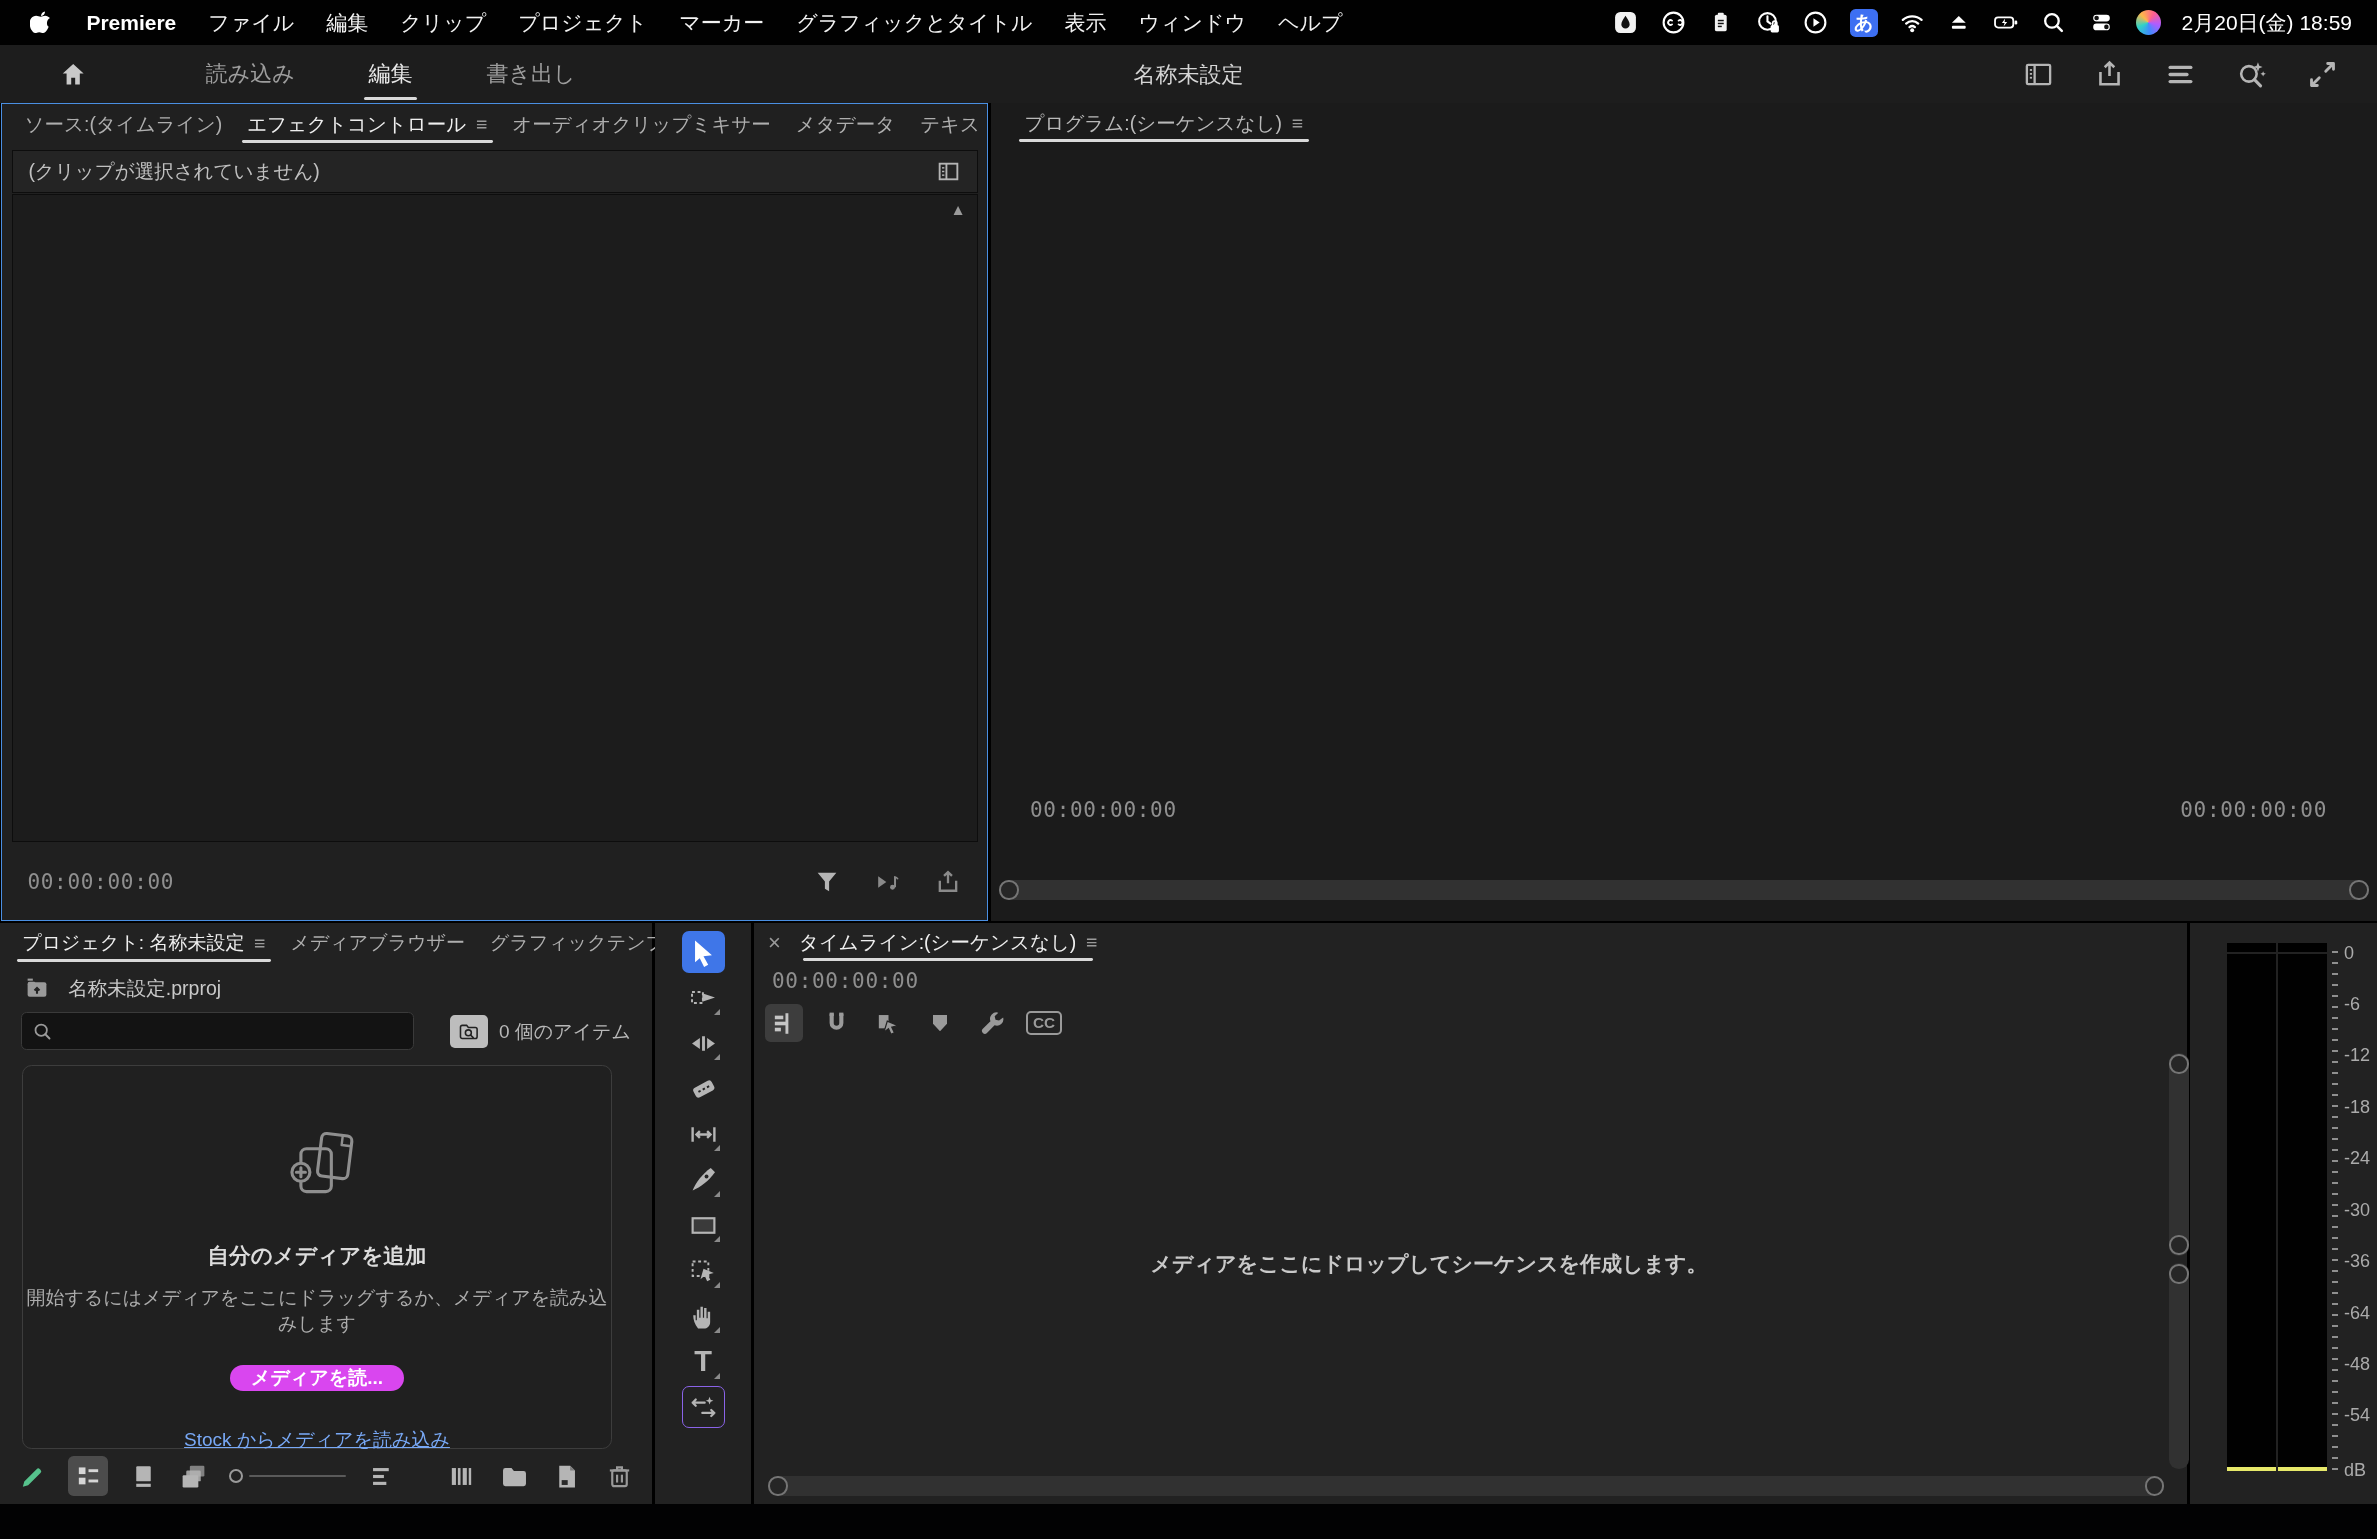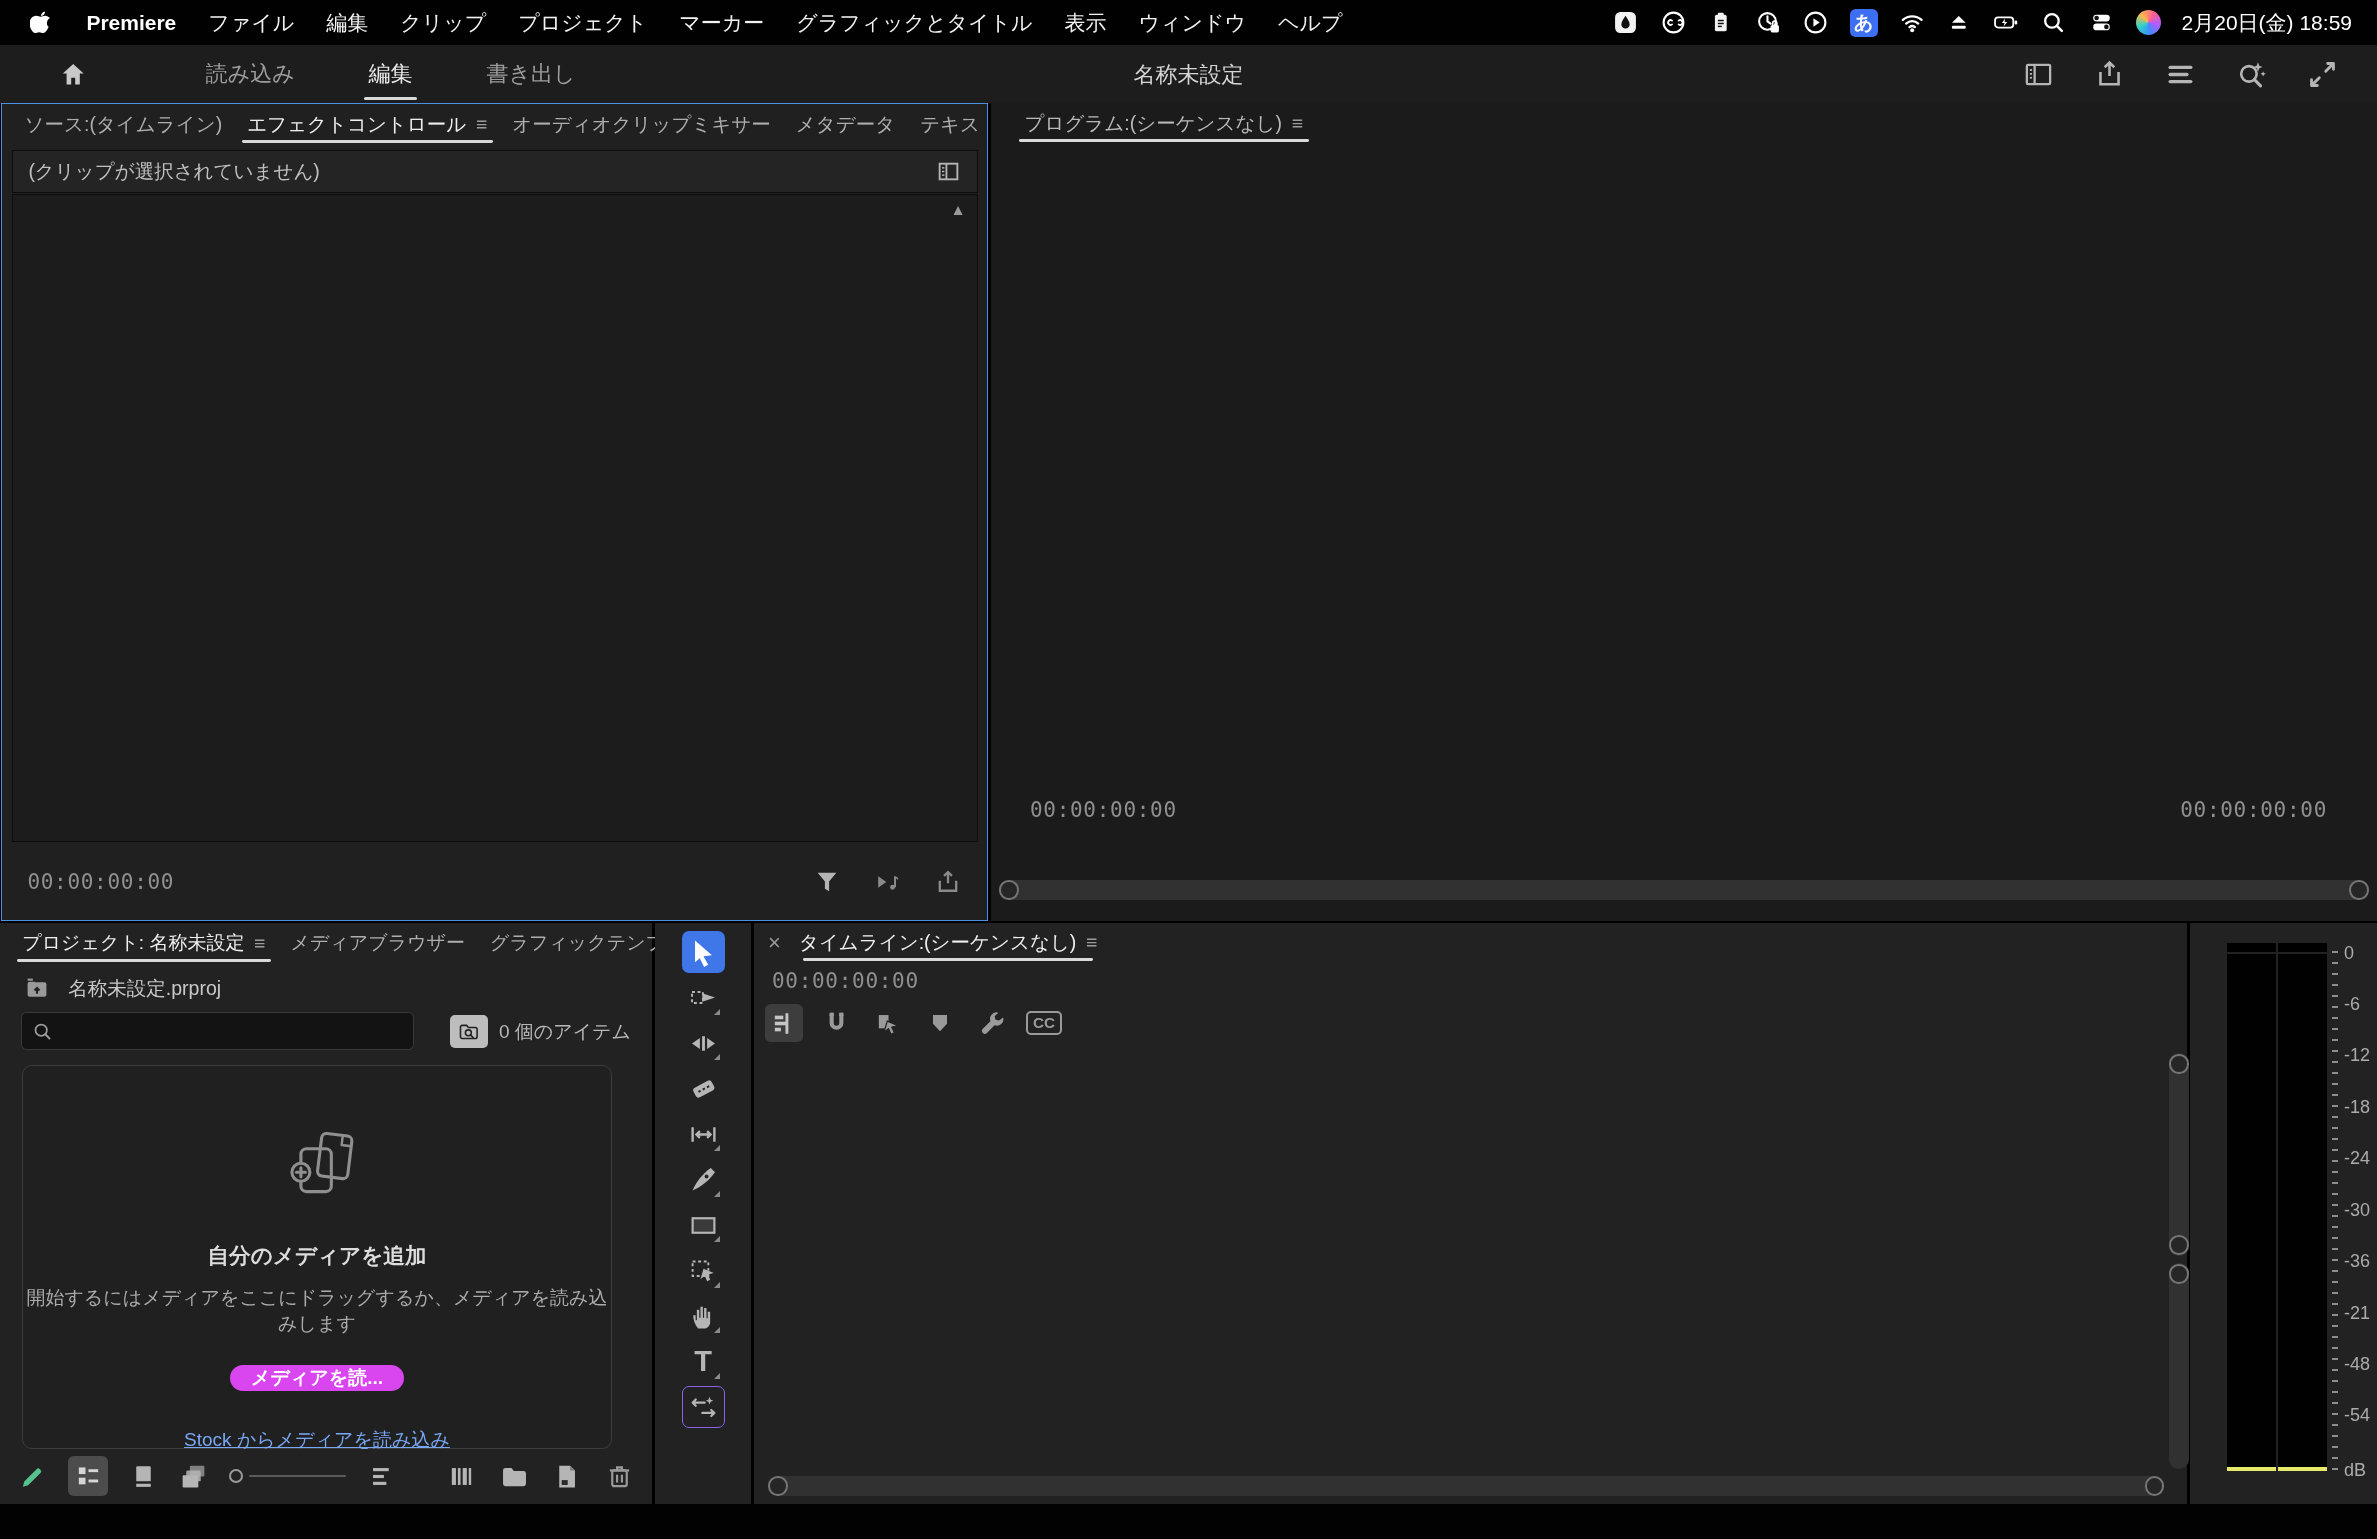--- a/index.html
+++ b/index.html
@@ -620,20 +620,21 @@
       <span class="tl-tool">
         <svg class="ticon" viewBox="0 0 24 24">
             <path d="M20.8 7a5.4 5.4 0 0 1-7.1 6.5l-6.3 6.3a2.4 2.4 0 0 1-3.4-3.4l6.3-6.3A5.4 5.4 0 0 1 16.8 3l-3 3 .7 2.9 2.9.7Z" fill="#9a9a9a"></path>
           </svg>
       </span>
       <span class="tl-tool">
         <span class="cc-badge">CC</span>
       </span>
     </div>
 
+    <div id="tl-drop">メディアをここにドロップしてシーケンスを作成します。</div>
 
     <div class="scrolltrack-v" style="left:1415px; top:130px; height:203px;">
       <span class="scrollknob-v" style="top:1.4px;"></span>
       <span class="scrollknob-v" style="bottom:1.4px;"></span>
     </div>
     <div class="scrolltrack-v" style="left:1415px; top:340px; height:206px;">
       <span class="scrollknob-v" style="top:1.4px;"></span>
     </div>
     <div class="scrolltrack-h" style="left:14px; width:1396px; top:553px;">
       <span class="scrollknob" style="left:0;"></span>
@@ -651,21 +652,21 @@
       <span class="mline" style="left:51px; width:49px;"></span>
     </div>
     <div id="meter-ticks"></div>
     <span class="mtick" style="top:19.5px;">0</span>
     <span class="mtick" style="top:71px;">-6</span>
     <span class="mtick" style="top:122px;">-12</span>
     <span class="mtick" style="top:174px;">-18</span>
     <span class="mtick" style="top:225px;">-24</span>
     <span class="mtick" style="top:277px;">-30</span>
     <span class="mtick" style="top:328px;">-36</span>
-    <span class="mtick" style="top:380px;">-21</span>
+    <span class="mtick" style="top:380px;">-64</span>
     <span class="mtick" style="top:431px;">-48</span>
     <span class="mtick" style="top:482px;">-54</span>
     <span id="meter-db">dB</span>
   </div>
 
   <span id="doc-title">名称未設定</span>
 
   <div id="footer-strip" class="abs"></div>
 </div>
 

